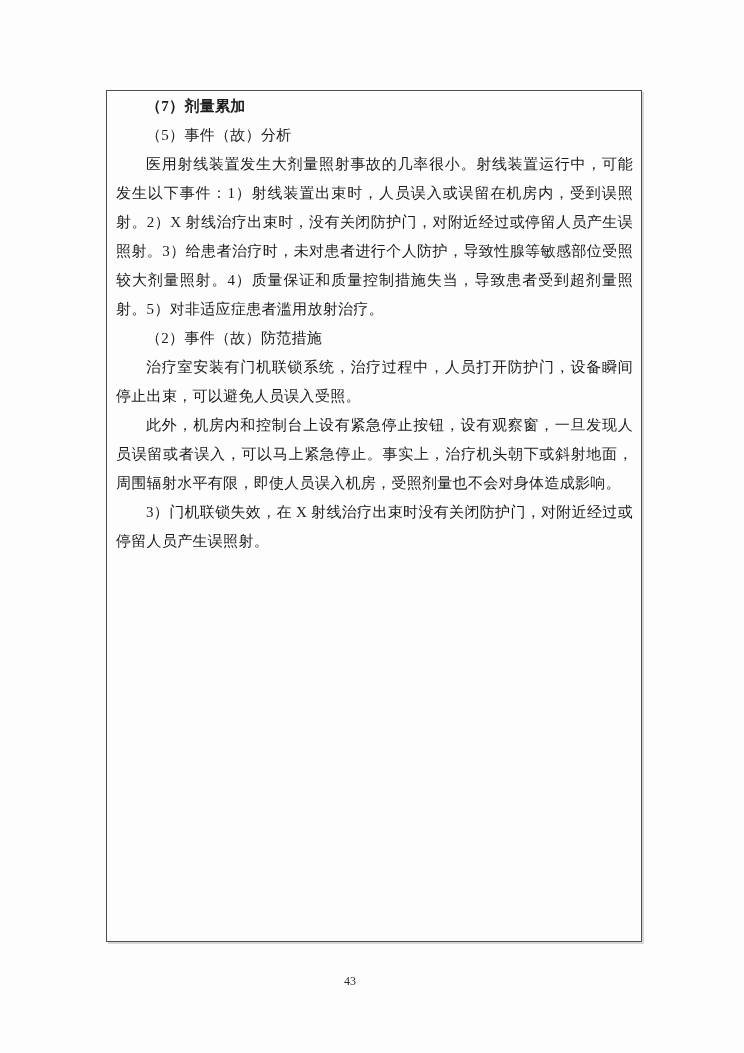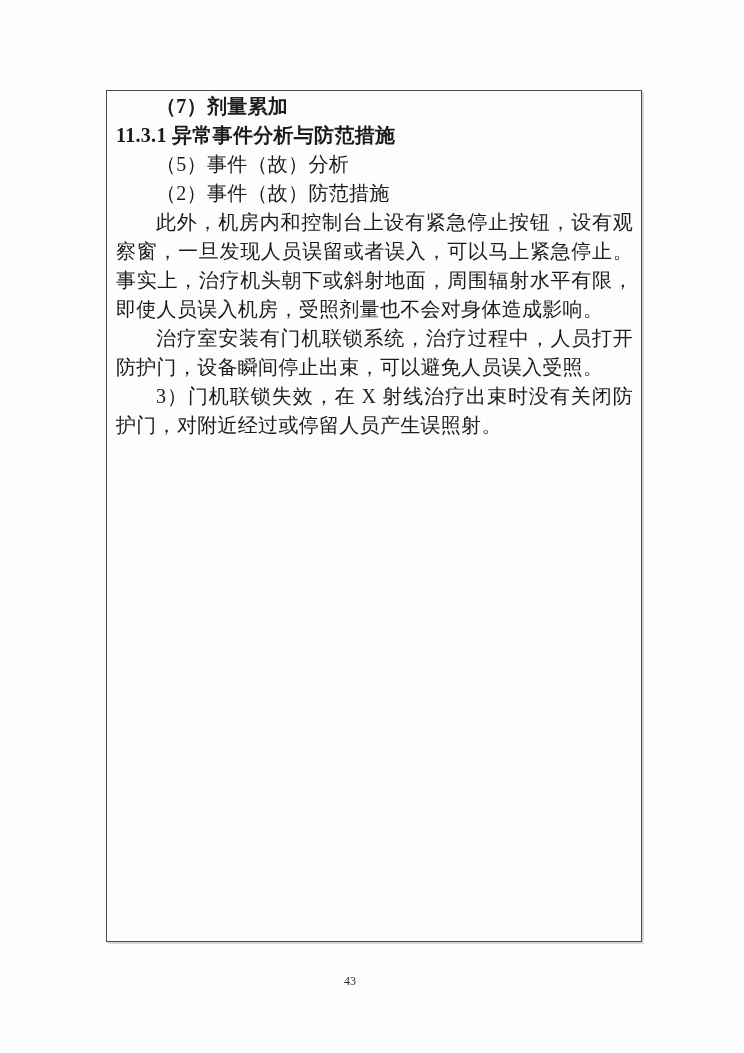--- a/index.html
+++ b/index.html
@@ -18,21 +18,21 @@
     position: absolute;
     left: 106px; top: 90px;
     width: 536px; height: 852px;
     border: 1px solid #4e4e4e;
     box-shadow: 2px 2px 0 rgba(120,120,120,0.28);
     background: #fdfdfd;
     padding: 1px 8px 0 9px;
     overflow: hidden;
   }
   .cell p {
-    font-size: 20px;
+    font-size: 15px;
     line-height: 29px;
     color: #1b1b1b;
     text-align: justify;
     text-justify: inter-ideograph;
     letter-spacing: 0.3px;
   }
   .ind { text-indent: 2em; }
   .b { font-weight: bold; }
   .pageno {
     position: absolute;
@@ -42,21 +42,21 @@
     font-size: 12px;
     color: #2b2b2b;
   }
 </style>
 </head>
 <body>
 
 <div class="page">
   <div class="cell">
     <p class="b ind">（7）剂量累加</p>
-    <p class="b">11.3.1  异常事件分析与防范措施</p>
     <p class="ind">（5）事件（故）分析</p>
+    <p class="ind">医用射线装置发生大剂量照射事故的几率很小。射线装置运行中，可能发生以下事件：1）射线装置出束时，人员误入或误留在机房内，受到误照射。2）X 射线治疗出束时，没有关闭防护门，对附近经过或停留人员产生误照射。3）给患者治疗时，未对患者进行个人防护，导致性腺等敏感部位受照较大剂量照射。4）质量保证和质量控制措施失当，导致患者受到超剂量照射。5）对非适应症患者滥用放射治疗。</p>
     <p class="ind">（2）事件（故）防范措施</p>
+    <p class="ind">治疗室安装有门机联锁系统，治疗过程中，人员打开防护门，设备瞬间停止出束，可以避免人员误入受照。</p>
     <p class="ind">此外，机房内和控制台上设有紧急停止按钮，设有观察窗，一旦发现人员误留或者误入，可以马上紧急停止。事实上，治疗机头朝下或斜射地面，周围辐射水平有限，即使人员误入机房，受照剂量也不会对身体造成影响。</p>
-    <p class="ind">治疗室安装有门机联锁系统，治疗过程中，人员打开防护门，设备瞬间停止出束，可以避免人员误入受照。</p>
     <p class="ind">3）门机联锁失效，在 X 射线治疗出束时没有关闭防护门，对附近经过或停留人员产生误照射。</p>
   </div>
   <div class="pageno">43</div>
 </div>
 
 </body></html>

